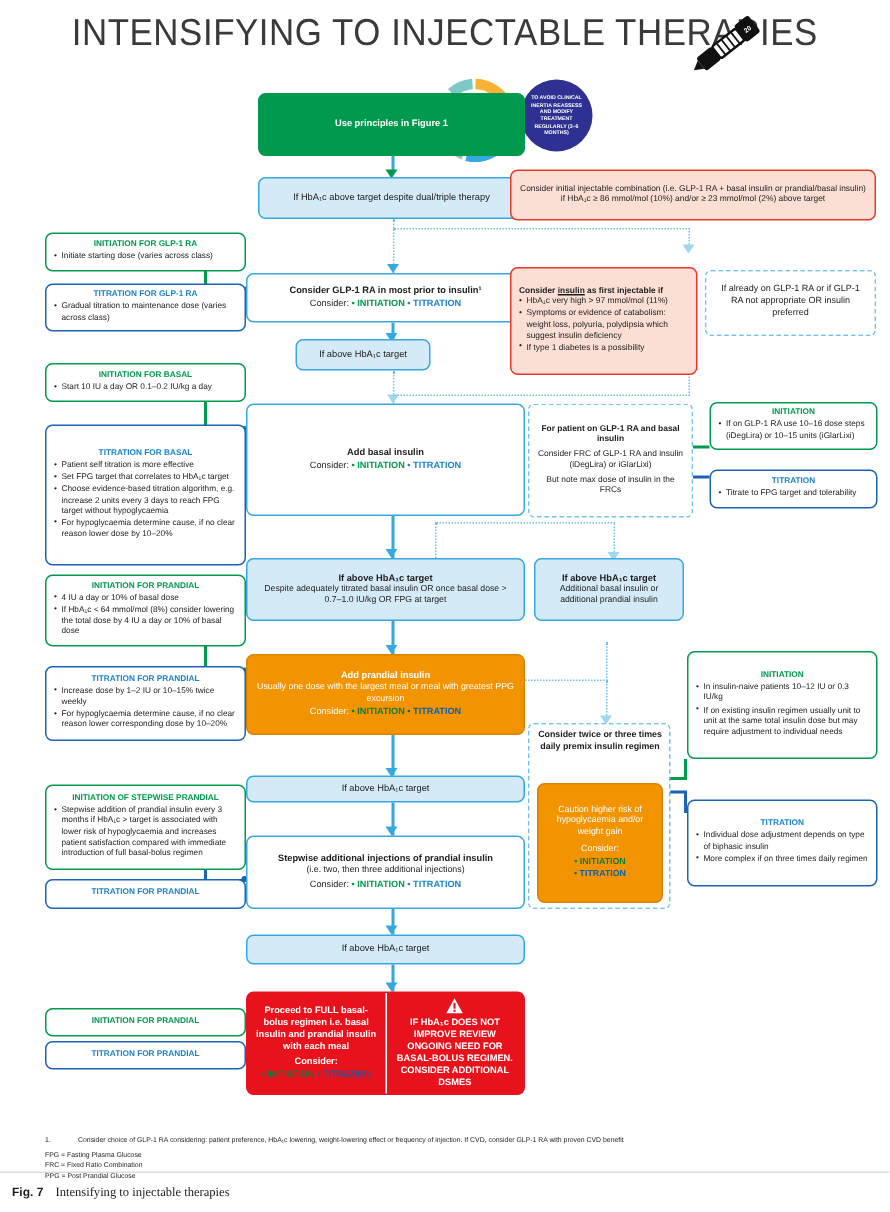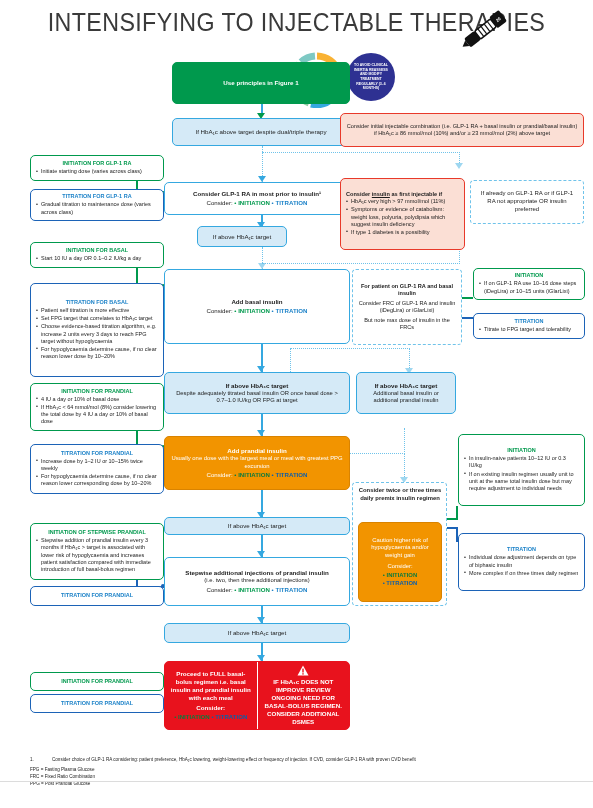--- a/index.html
+++ b/index.html
@@ -443,14 +443,18 @@
     <div style="position:relative;">
       <span class="num">1.</span>
       <span class="ftxt" style="display:block;">Consider choice of GLP-1 RA considering: patient preference, HbA₁c lowering, weight-lowering effect or frequency of injection. If CVD, consider GLP-1 RA with proven CVD benefit</span>
     </div>
     <div class="abbr">FPG = Fasting Plasma Glucose</div>
     <div>FRC = Fixed Ratio Combination</div>
     <div>PPG = Post Prandial Glucose</div>
   </div>
 
   <div class="abs rule"></div>
+  <div class="abs" id="figcap">
+    <b>Fig. 7</b>
+    <span style="margin-left:6px;">Intensifying to injectable therapies</span>
+  </div>
 
 </div>
 
 </body></html>

